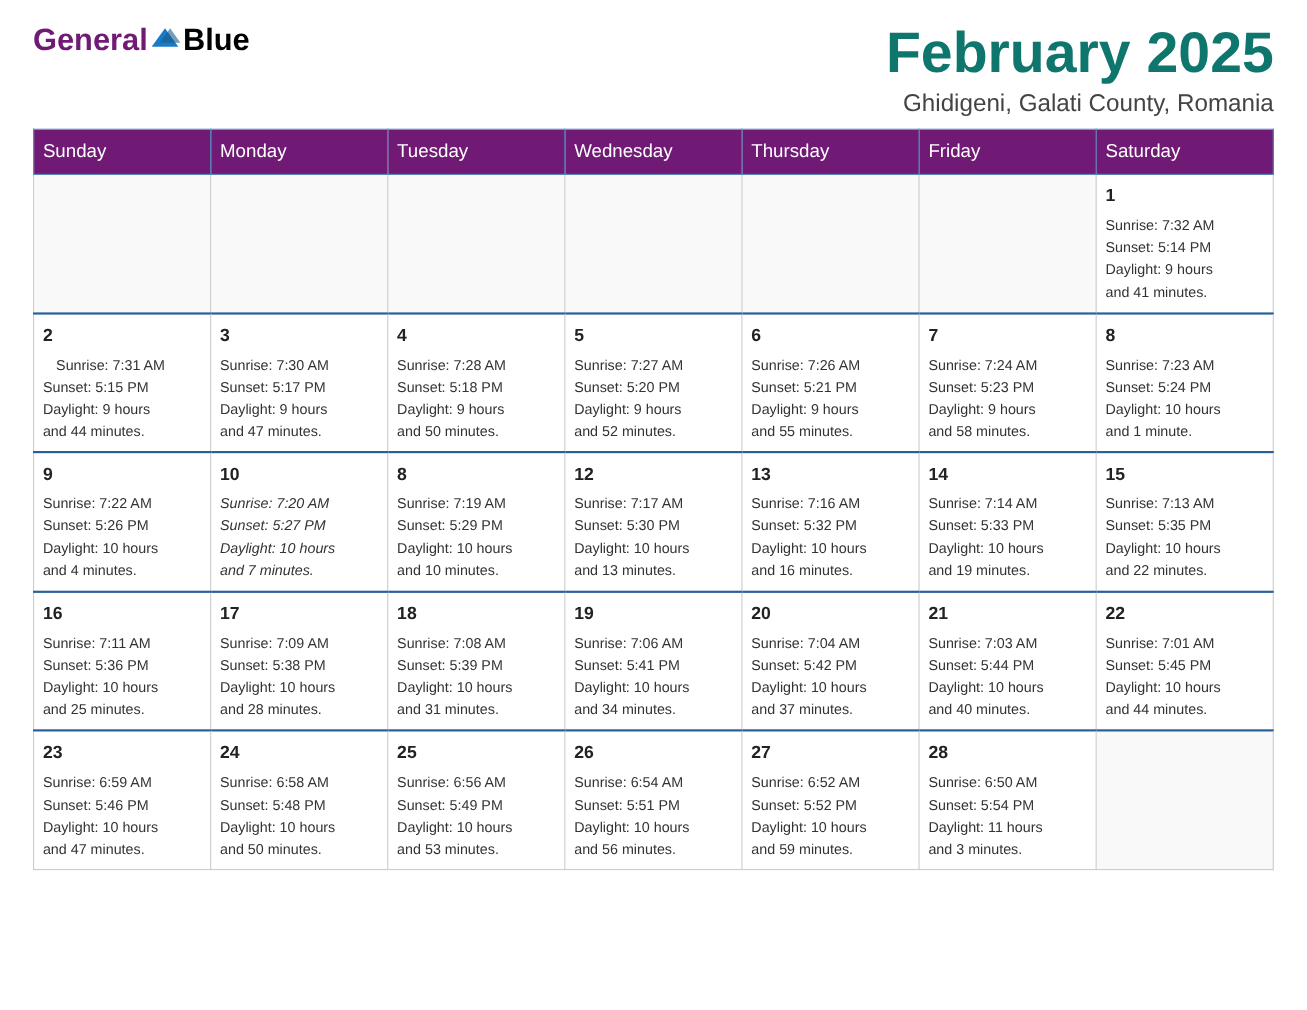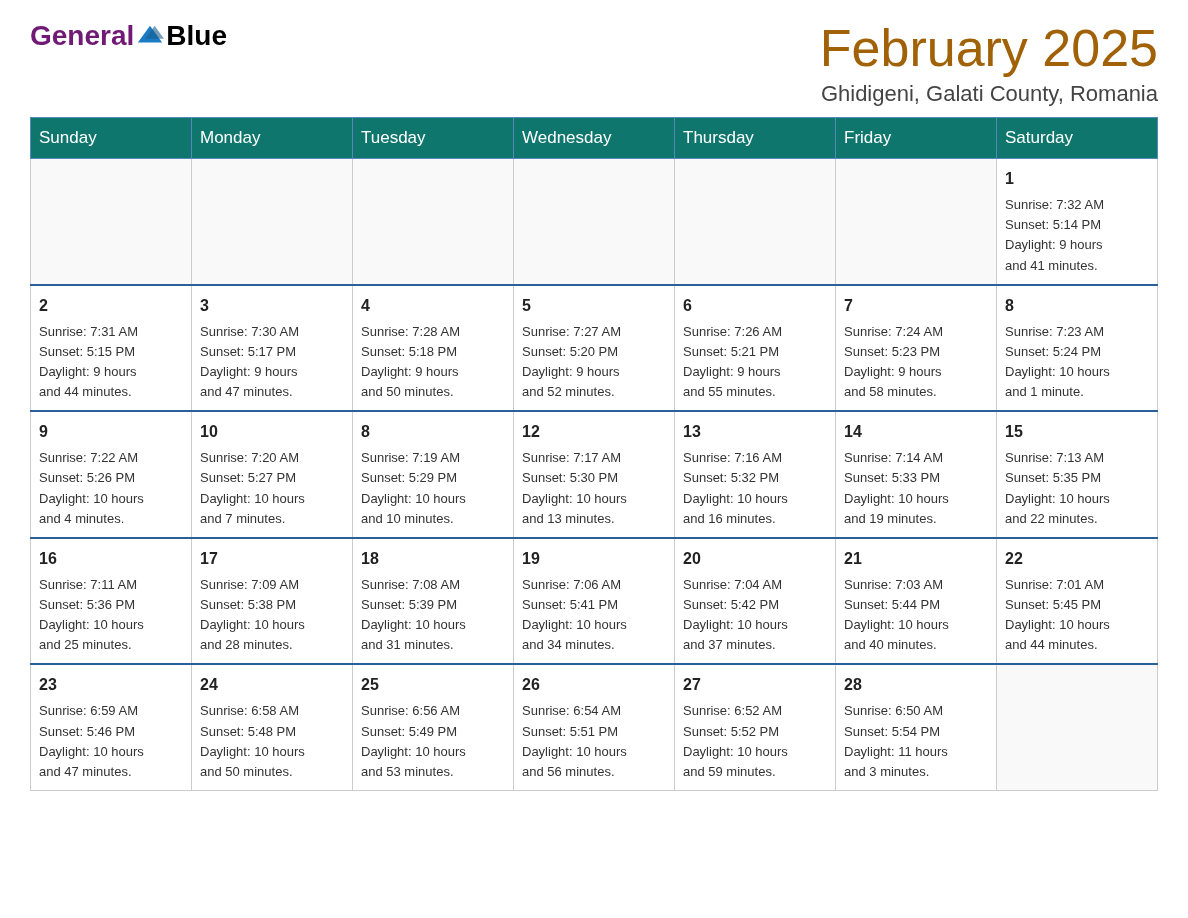--- a/index.html
+++ b/index.html
@@ -34,37 +34,37 @@
     .logo-text-blue {
       font-size: 28px;
       font-weight: bold;
       color: #000000;
     }
     .title-area {
       text-align: right;
     }
     .month-title {
       font-size: 52px;
-      font-weight: normal;
-      color: #a16207;
+      font-weight: bold;
+      color: #0f766e;
       line-height: 1.1;
     }
     .location-subtitle {
       font-size: 22px;
       color: #444;
       margin-top: 4px;
     }
     .calendar {
       width: 100%;
       border-collapse: collapse;
       border: 1px solid #aaa;
       margin-top: 10px;
     }
     .calendar th {
-      background: #0f766e;
+      background: #701a75;
       color: #fff;
       padding: 10px 8px;
       font-size: 17px;
       font-weight: normal;
       text-align: left;
       border: 1px solid #5588bb;
     }
     .calendar td {
       vertical-align: top;
       padding: 8px 8px;
@@ -131,21 +131,21 @@
         <td class="empty"></td>
         <td class="empty"></td>
         <td class="empty"></td>
         <td class="empty"></td>
         <td><span class="day-number">1</span><span class="day-info" style="white-space: pre-line; margin-top: 32px;">Sunrise: 7:32 AM
 Sunset: 5:14 PM
 Daylight: 9 hours
 and 41 minutes.</span></td>
       </tr>
       <tr class="row-divider">
-        <td><span class="day-number">2</span><span class="day-info" style="white-space: pre-line;">Sunrise: 7:31 AM
+        <td><span class="day-number">2</span><span class="day-info" style="white-space: pre-line; margin-left: 12px;">Sunrise: 7:31 AM
 Sunset: 5:15 PM
 Daylight: 9 hours
 and 44 minutes.</span></td>
         <td><span class="day-number">3</span><span class="day-info" style="white-space: pre-line;">Sunrise: 7:30 AM
 Sunset: 5:17 PM
 Daylight: 9 hours
 and 47 minutes.</span></td>
         <td><span class="day-number">4</span><span class="day-info" style="white-space: pre-line;">Sunrise: 7:28 AM
 Sunset: 5:18 PM
 Daylight: 9 hours
@@ -165,21 +165,21 @@
         <td><span class="day-number">8</span><span class="day-info" style="white-space: pre-line;">Sunrise: 7:23 AM
 Sunset: 5:24 PM
 Daylight: 10 hours
 and 1 minute.</span></td>
       </tr>
       <tr class="row-divider">
         <td><span class="day-number">9</span><span class="day-info" style="white-space: pre-line;">Sunrise: 7:22 AM
 Sunset: 5:26 PM
 Daylight: 10 hours
 and 4 minutes.</span></td>
-        <td><span class="day-number">10</span><span class="day-info" style="white-space: pre-line;">Sunrise: 7:20 AM
+        <td><span class="day-number">10</span><span class="day-info" style="white-space: pre-line; font-style: italic;">Sunrise: 7:20 AM
 Sunset: 5:27 PM
 Daylight: 10 hours
 and 7 minutes.</span></td>
         <td><span class="day-number">8</span><span class="day-info" style="white-space: pre-line;">Sunrise: 7:19 AM
 Sunset: 5:29 PM
 Daylight: 10 hours
 and 10 minutes.</span></td>
         <td><span class="day-number">12</span><span class="day-info" style="white-space: pre-line;">Sunrise: 7:17 AM
 Sunset: 5:30 PM
 Daylight: 10 hours

